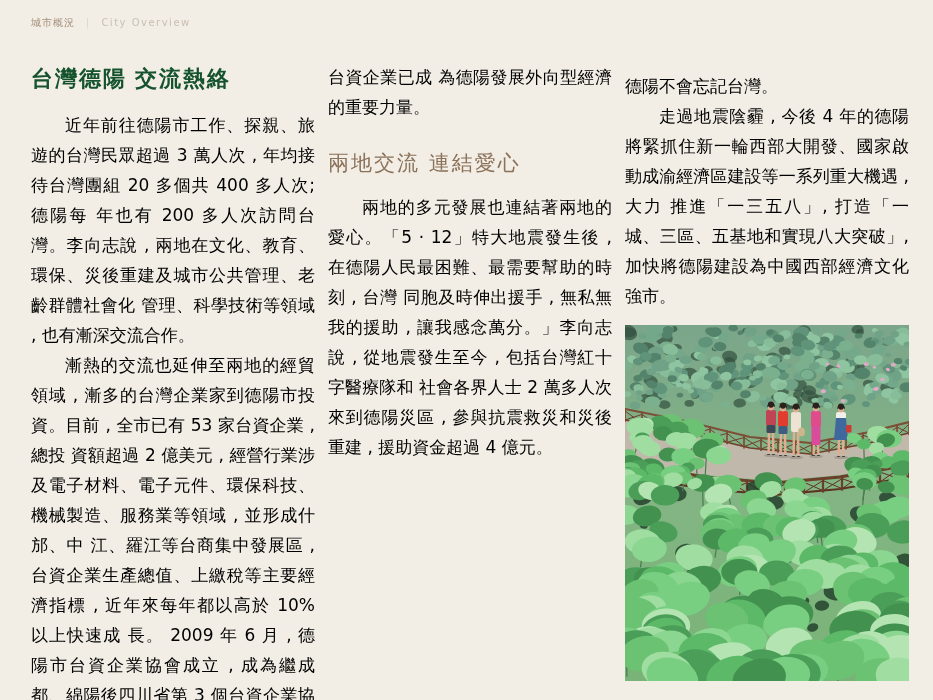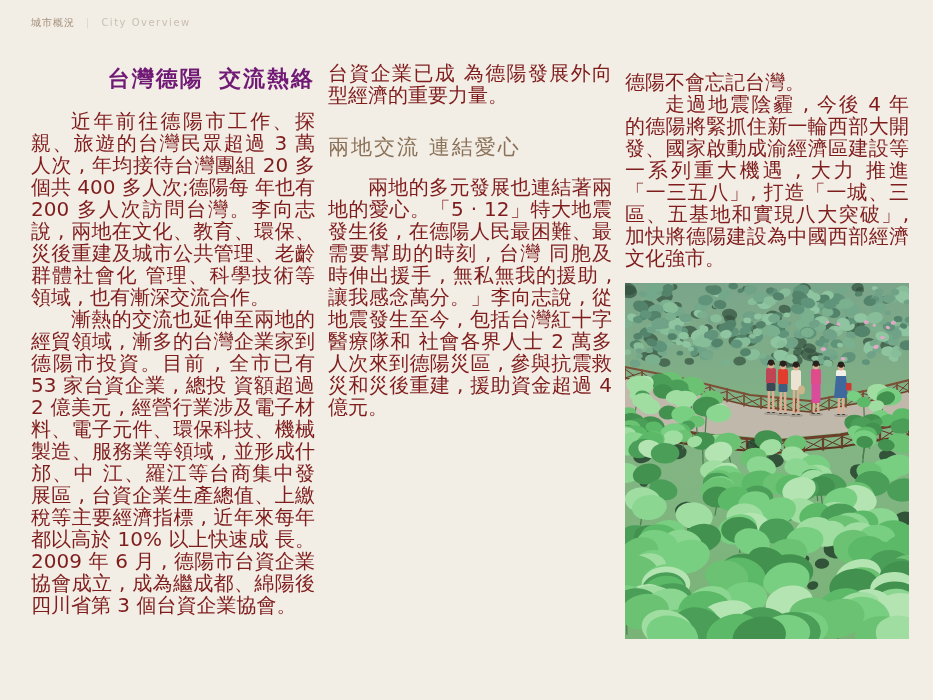--- a/index.html
+++ b/index.html
@@ -20,35 +20,34 @@
   .page-header .en { color:#c9c0b3; letter-spacing:1.5px; }
 
   .col {
     position:absolute; top:62px; width:284px;
   }
   .col-1 { left:31px; }
   .col-2 { left:328px; }
   .col-3 { left:625px;margin-top:9px; }
 
   h1.article-title {
-    font-family:Liberation Mono, monospace;
+    font-family:Liberation Sans, sans-serif;
     font-size:22px; font-weight:bold;
-    color:#701a75; letter-spacing:2px;
+    color:#14532d; letter-spacing:2px;
     margin:2px 0 16px 0;
-    text-align:right;
   }
   h2.section-title {
     font-family:"DejaVu Serif", serif;
     font-size:21px; font-weight:normal;
     color:#8a7158; letter-spacing:2px;
     margin:27px 0 15px 0;
   }
   p.body-text {
-    font-size:20px; line-height:22px;
-    color:#7f1d1d;
+    font-size:17px; line-height:30px;
+    color:#000000;
     text-align:justify;
   }
   p.indent { text-indent:2em; }
 
   .photo-frame {
     margin-top:14px;
     width:284px; height:356px;
     overflow:hidden;
     background:#7ba58a;
   }

